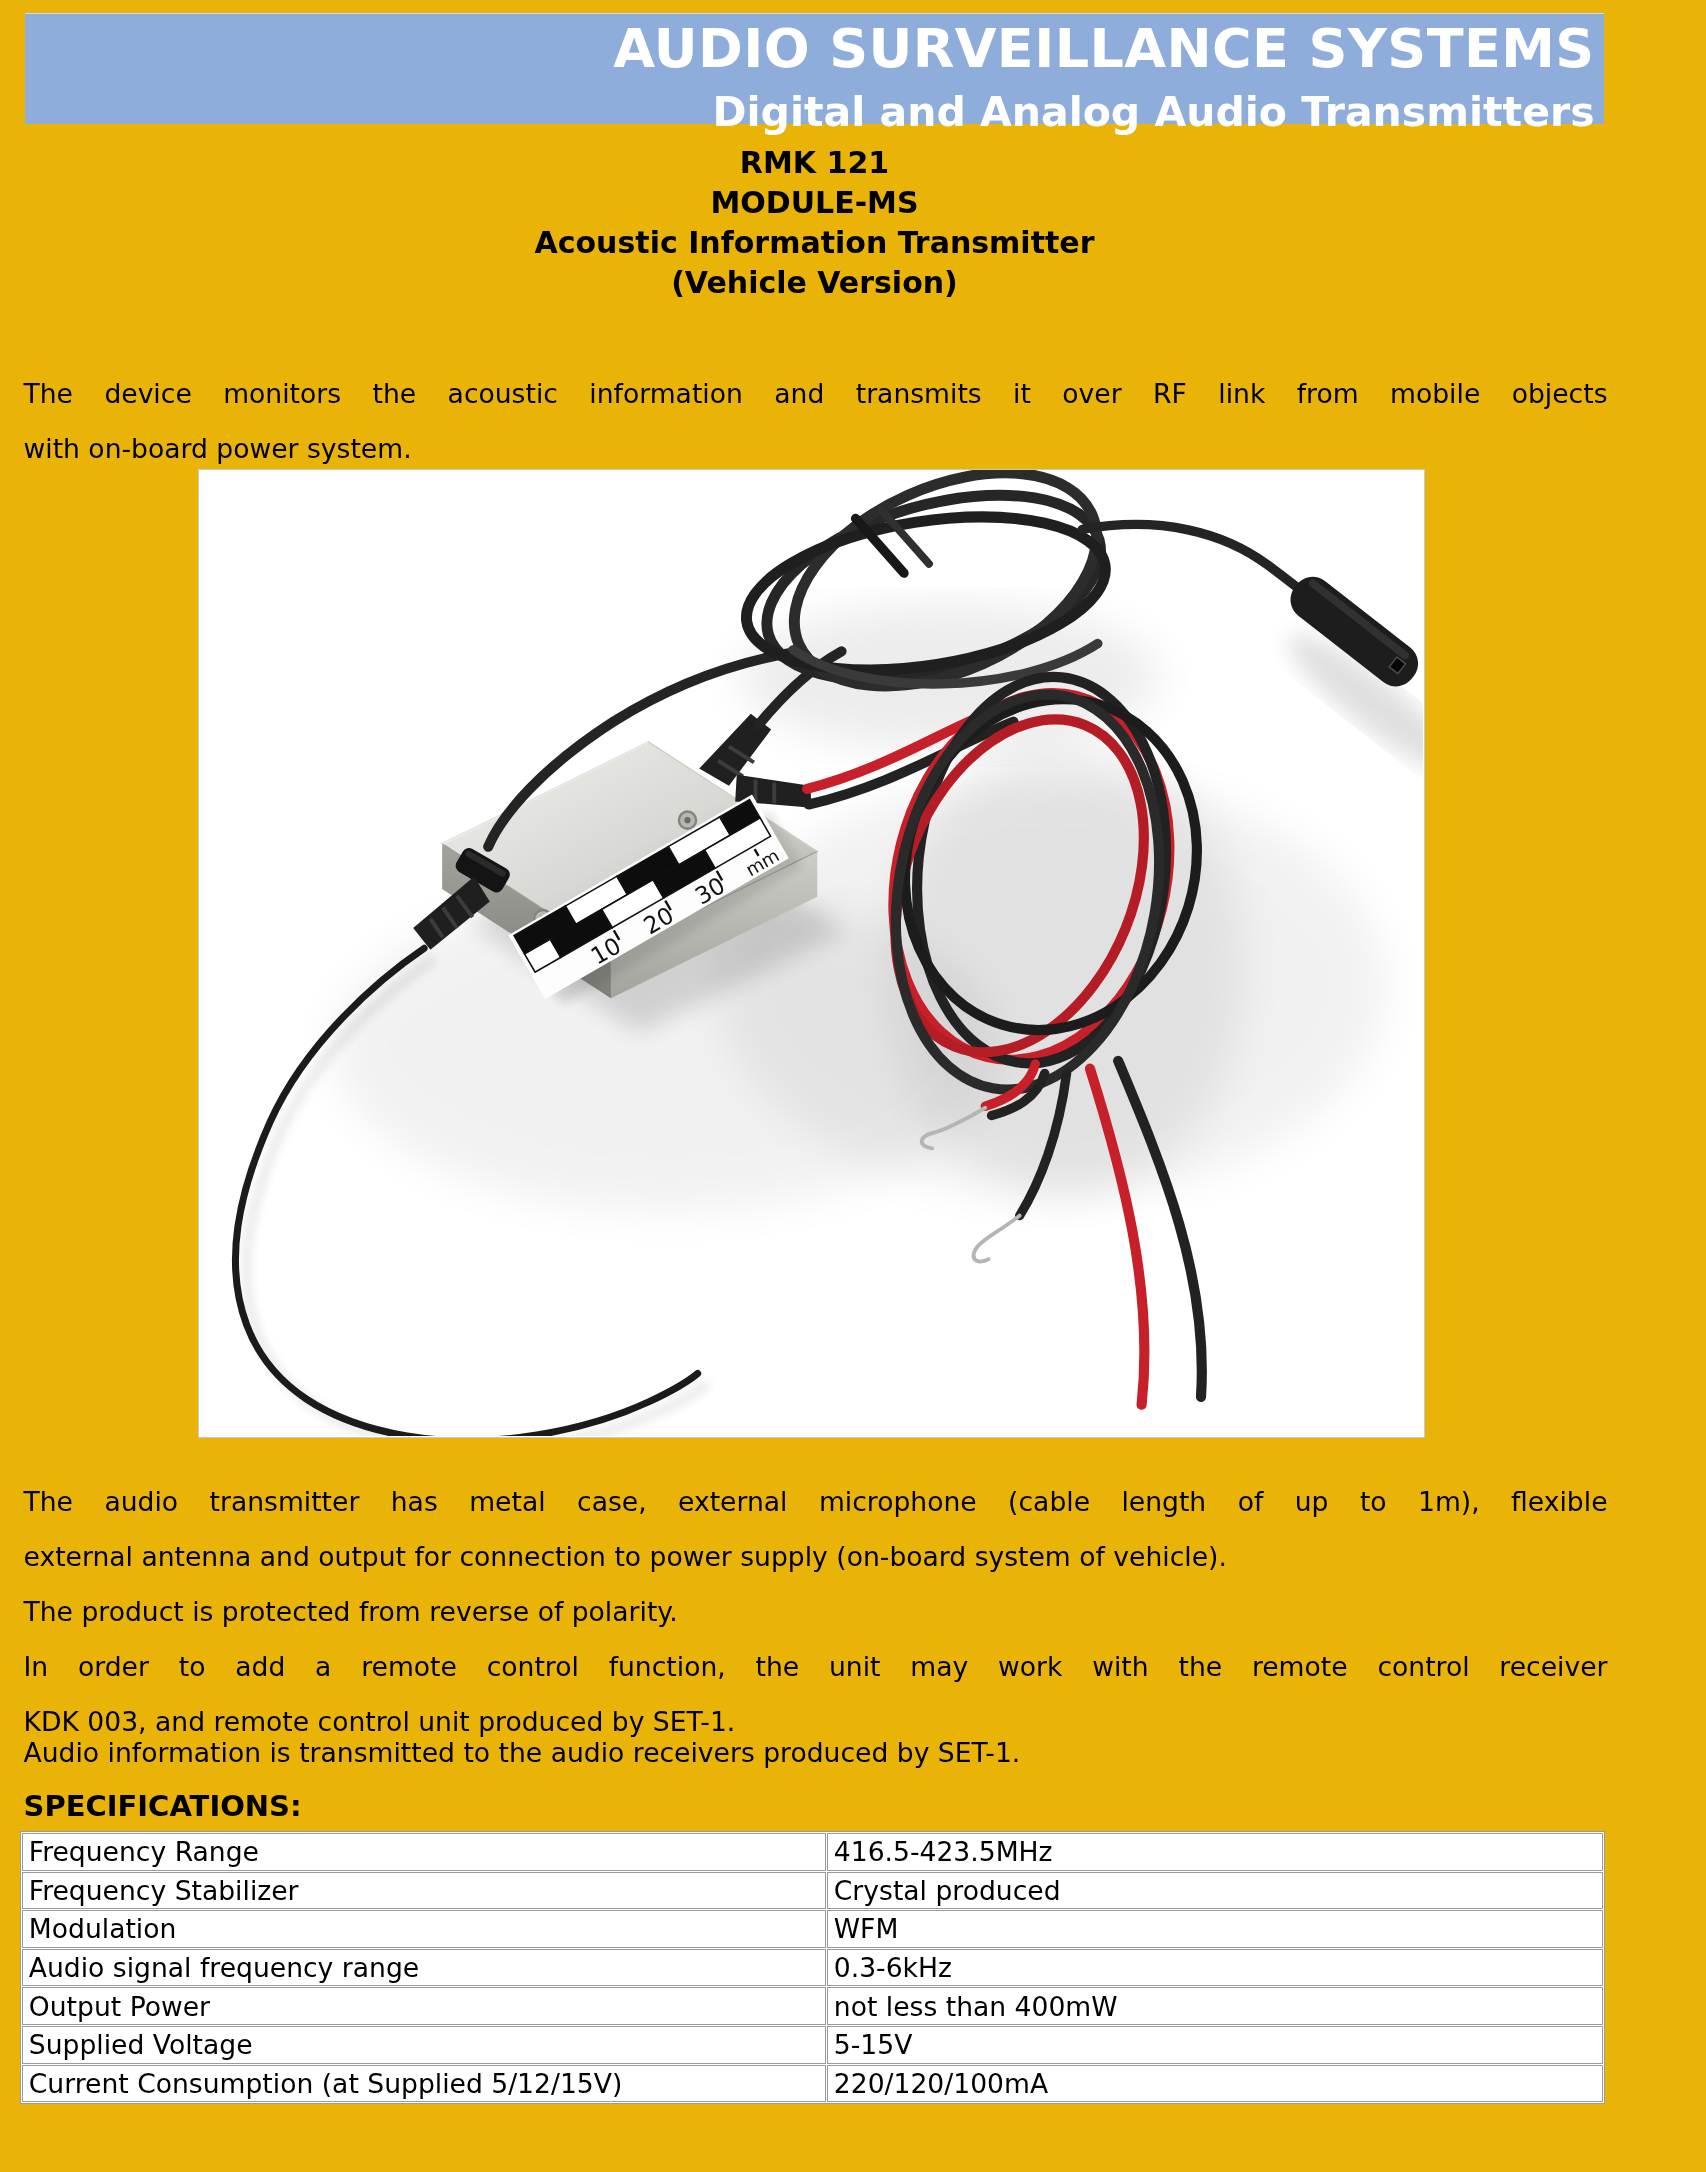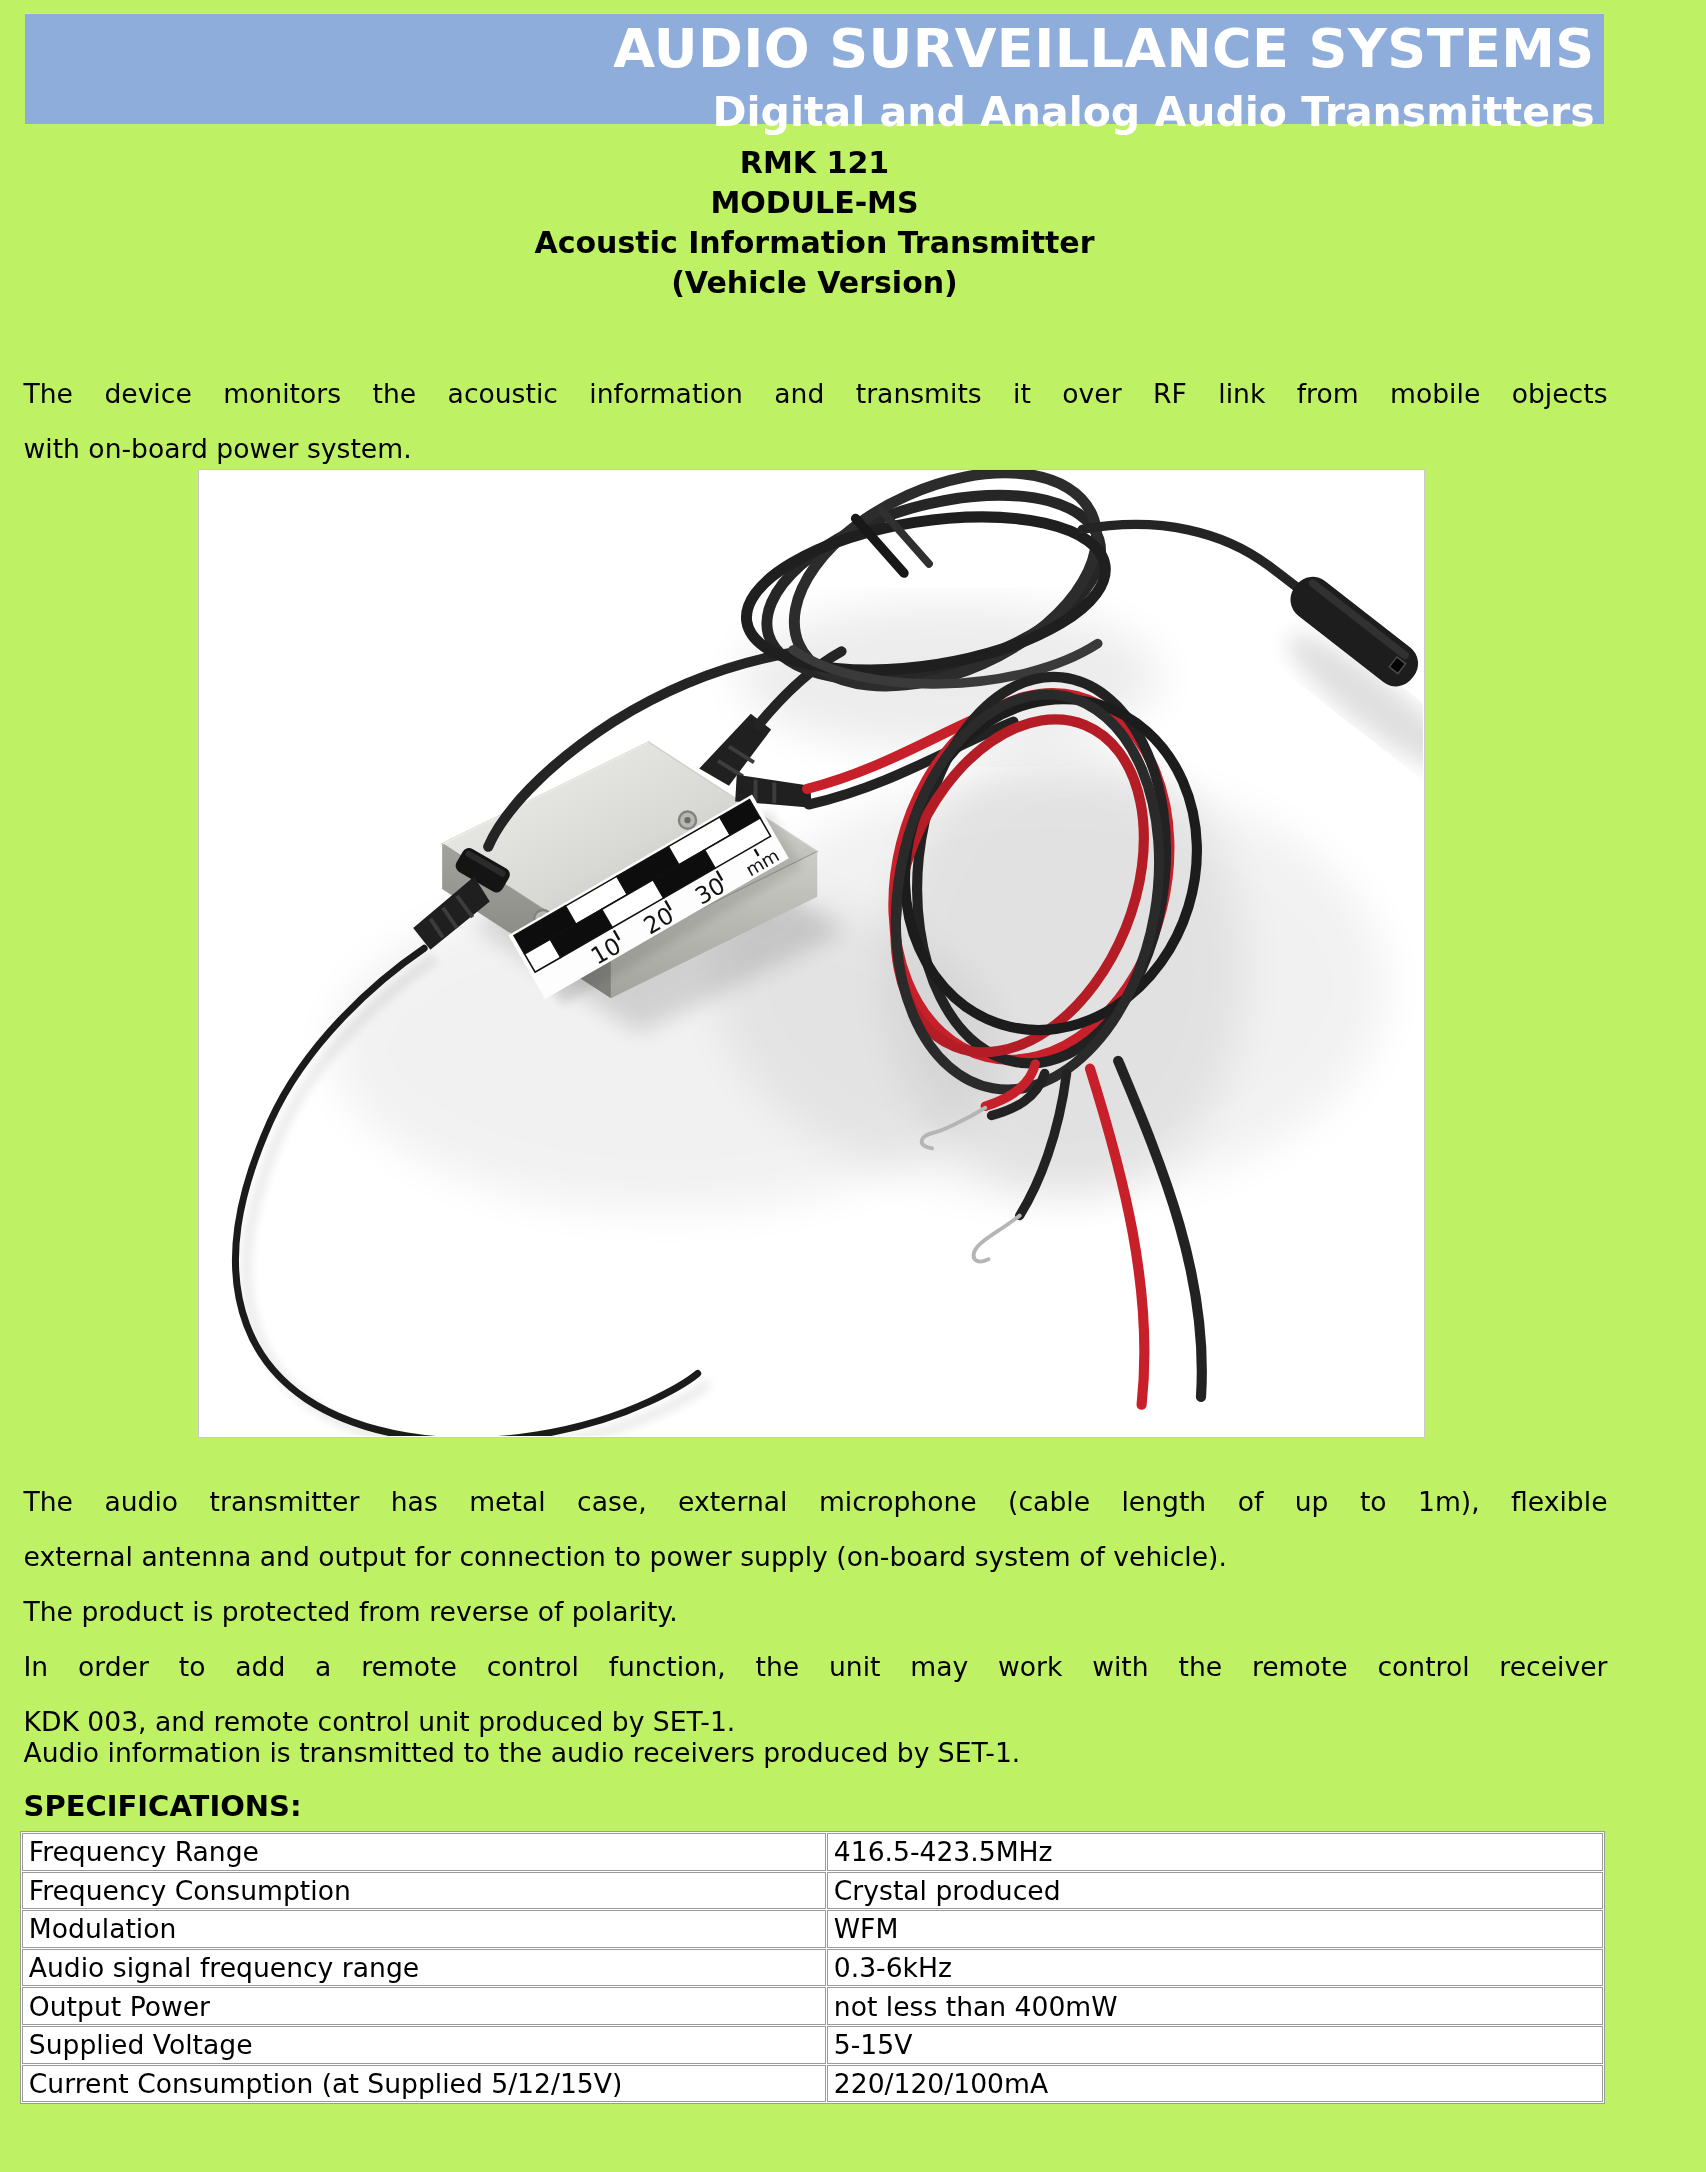--- a/index.html
+++ b/index.html
@@ -1,17 +1,17 @@
 <!DOCTYPE html>
 <html style="font-size:12.5px"><head>
 <meta charset="utf-8">
 <style>
   html,body{margin:0;padding:0;background:#ffffff;}
   body{font-family:"DejaVu Sans","Liberation Sans",sans-serif;color:#000;}
-  .page{position:relative;width:1706px;height:2172px;background:#bef264;overflow:hidden;}
+  .page{position:relative;width:1706px;height:2172px;background:#eab308;overflow:hidden;}
 
   
   .hdr{position:absolute;left:25px;top:13.3px;width:1579px;height:111px;
        background:#8FADDB;border-top:1.6px solid #cdd9ef;box-sizing:border-box;
        text-align:right;padding:6.3px 9.4px 0 0;color:#fff;}
   .hdr-title{font-size:54px;font-weight:bold;line-height:56px;letter-spacing:0.4px;}
   .hdr-sub{font-size:41px;font-weight:bold;line-height:44px;margin-top:13px;}
 
   
   .titleblock{position:absolute;left:25px;top:143px;width:1579px;text-align:center;
@@ -231,21 +231,21 @@
     <colgroup>
         <col class="c1">
         <col class="c2">
       </colgroup>
     <tbody>
         <tr>
           <td>Frequency Range</td>
           <td>416.5-423.5MHz</td>
         </tr>
         <tr>
-          <td>Frequency Consumption</td>
+          <td>Frequency Stabilizer</td>
           <td>Crystal produced</td>
         </tr>
         <tr>
           <td>Modulation</td>
           <td>WFM</td>
         </tr>
         <tr>
           <td>Audio signal frequency range</td>
           <td>0.3-6kHz</td>
         </tr>

